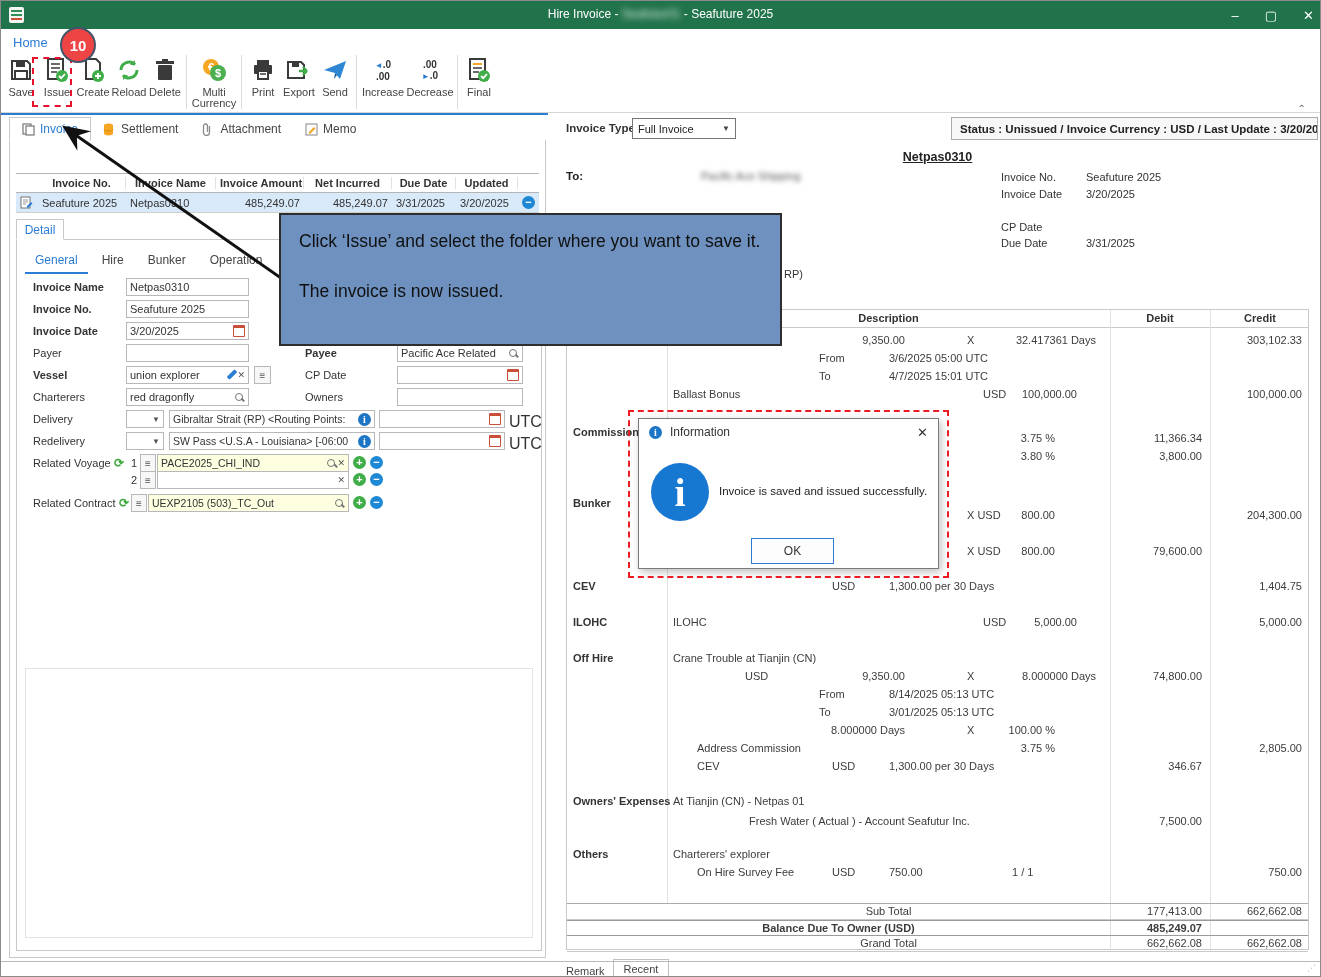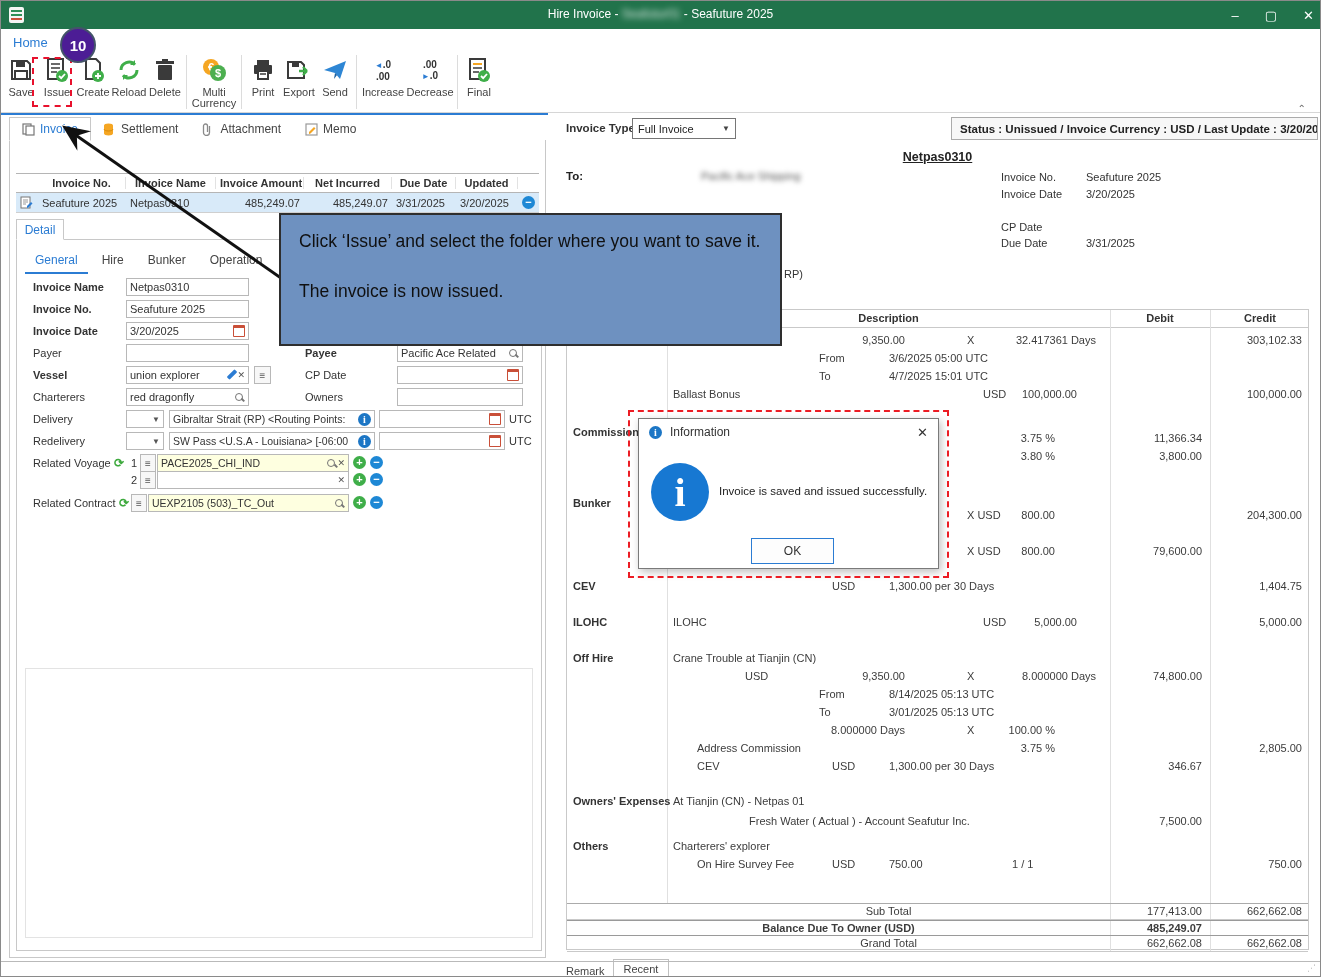--- a/index.html
+++ b/index.html
@@ -22,21 +22,21 @@
   .rb { width:36px; display:flex; flex-direction:column; align-items:center; justify-content:flex-start; padding-top:2px; font-size:11px; color:#444; }
   .rb .ric { height:30px; display:flex; align-items:center; justify-content:center; }
   .rb .rlb { line-height:11px; text-align:center; margin-top:2px; }
   .rsep { width:1px; background:#dcdcdc; margin:2px 3px; }
   .numic { font-size:10px; line-height:11px; color:#333; text-align:center; font-weight:bold; }
   .numic .arr { color:#2b7cd3; font-size:8px; }
   .chev-up { position:absolute; right:14px; top:74px; color:#666; font-size:10px; }
 
   
   .dash-issue { position:absolute; left:31px; top:56px; width:40px; height:50px; border:2px dashed #e8112d; z-index:62; pointer-events:none; }
-  .callout10 { position:absolute; left:59px; top:26px; width:36px; height:36px; border-radius:50%; background:#4c1d95; border:2px solid #44546a; color:#fff; font-size:15px; font-weight:bold; display:flex; align-items:center; justify-content:center; z-index:63; }
+  .callout10 { position:absolute; left:59px; top:26px; width:36px; height:36px; border-radius:50%; background:#ef4444; border:2px solid #44546a; color:#fff; font-size:15px; font-weight:bold; display:flex; align-items:center; justify-content:center; z-index:63; }
   #arrow-svg { position:absolute; left:0; top:0; width:1321px; height:977px; z-index:35; pointer-events:none; }
 
   
   .blue-topline { position:absolute; left:0; top:112px; width:547px; height:2px; background:#2b7cd3; }
   .lpanel { position:absolute; left:8px; top:139px; width:537px; height:818px; background:#fff; border:1px solid #c8c8c8; border-top:none; }
   .ltabs { position:absolute; left:8px; top:116px; height:24px; display:flex; font-size:12px; color:#444; }
   .ltab { display:flex; align-items:center; gap:5px; padding:0 12px; }
   .ltab.active { border:1px solid #c8c8c8; border-bottom:1px solid #fff; background:#fff; color:#2b7cd3; position:relative; z-index:2; }
   .ico12 { width:13px; height:13px; display:inline-block; position:relative; }
 
@@ -68,21 +68,21 @@
   .listbtn { position:absolute; width:17px; height:18px; border:1px solid #b8b8b8; background:#f7f7f7; color:#555; font-size:10px; display:flex; align-items:center; justify-content:center; }
   .cal { width:12px; height:12px; border:1px solid #c94f38; border-top:3px solid #c94f38; border-radius:1px; display:inline-block; }
   .mag { width:11px; height:11px; display:inline-block; position:relative; }
   .mag:before { content:""; position:absolute; left:1px; top:1px; width:6px; height:6px; border:1.4px solid #767676; border-radius:50%; }
   .mag:after { content:""; position:absolute; left:7.4px; top:7.4px; width:4px; height:1.5px; background:#767676; transform:rotate(45deg); }
   .xico { color:#555; font-size:9px; }
   .pencil { width:11px; height:11px; display:inline-block; position:relative; }
   .pencil:before { content:""; position:absolute; left:4px; top:-1px; width:4px; height:11px; background:#2b7cd3; transform:rotate(45deg); border-radius:1px; }
   .info-dot { display:inline-block; width:13px; height:13px; border-radius:50%; background:#1c76c5; color:#fff; font-size:10px; font-weight:bold; text-align:center; line-height:13px; font-family:"Liberation Serif", serif; }
   .refresh { color:#3da93d; font-weight:bold; font-size:12px; }
-  .utc { position:absolute; font-size:11px; color:#333; }
+  .utc { position:absolute; font-size:16px; color:#333; }
   .innerbox { position:absolute; left:8px; top:428px; width:508px; height:270px; border:1px solid #e3e3e3; }
 
   
   .rtop-label { position:absolute; left:565px; top:121px; font-weight:bold; font-size:11.5px; color:#333; }
   .rtype { position:absolute; left:631px; top:117px; width:104px; height:21px; border:1px solid #767676; background:#fff; font-size:11px; color:#222; display:flex; align-items:center; padding:0 5px; }
   .rtype .car { margin-left:auto; font-size:8px; color:#444; }
   .statusbox { position:absolute; left:950px; top:116px; width:367px; height:23px; border:1px solid #ababab; background:#f7f7f7; font-weight:bold; font-size:11.5px; color:#222; display:flex; align-items:center; padding:0 8px; white-space:nowrap; overflow:hidden; }
 
   .doc-title { position:absolute; left:565px; top:149px; width:743px; text-align:center; font-weight:bold; font-size:12.5px; text-decoration:underline; color:#222; }
   .doc-to { position:absolute; left:565px; top:169px; font-weight:bold; font-size:11.5px; color:#222; }
@@ -657,21 +657,21 @@
           <div class="irow">
             <div class="cdesc">
               <span class="frag f-s1">CEV</span>
               <span class="frag f-curb">USD</span>
               <span class="frag f-dt">1,300.00 per 30 Days</span>
             </div>
             <div class="cdeb">346.67</div>
             <div class="ccred"></div>
           </div>
         </div>
-        <div class="isec" style="margin-bottom: 7px;">
+        <div class="isec" style="margin-bottom: 15px;">
           <span class="slabel">Owners' Expenses</span>
           <div class="irow">
             <div class="cdesc">
               <span class="frag f-s0">At  Tianjin (CN) - Netpas 01</span>
             </div>
             <div class="cdeb"></div>
             <div class="ccred"></div>
           </div>
           <div class="irow" style="height: 2px;"></div>
           <div class="irow">

